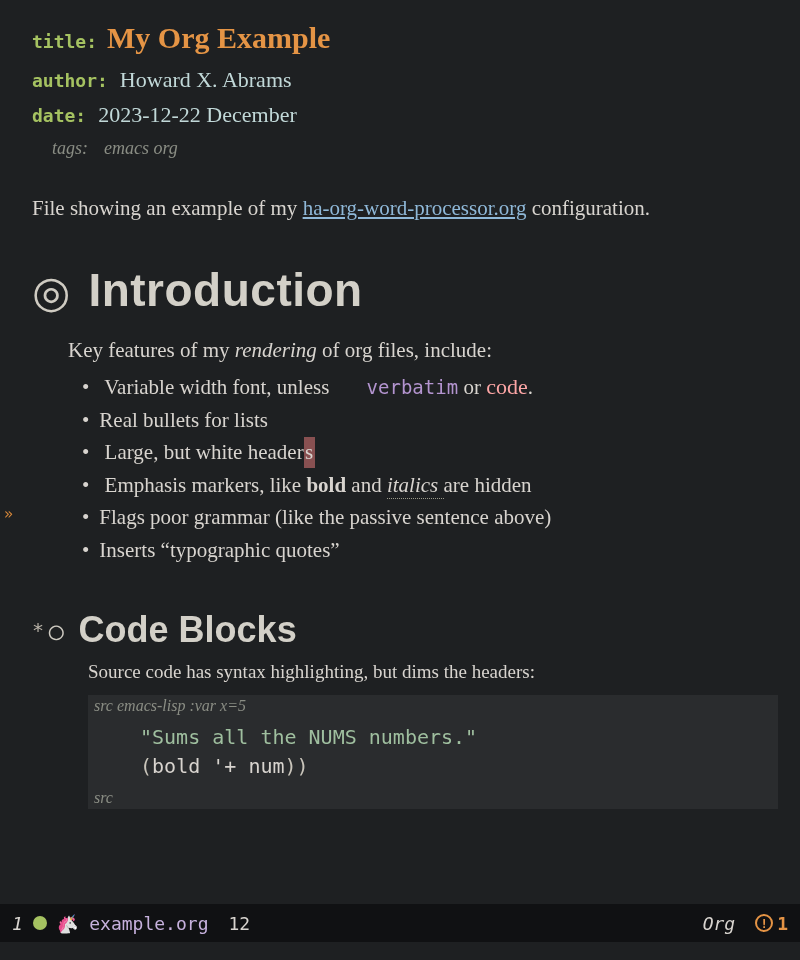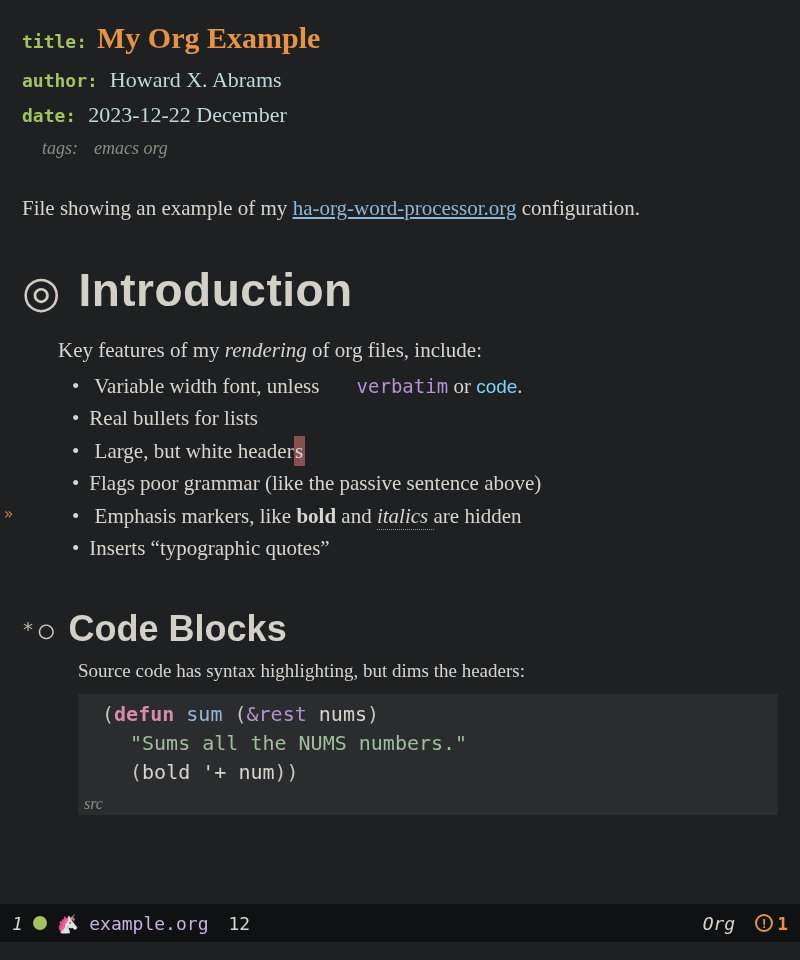--- a/index.html
+++ b/index.html
@@ -8,21 +8,21 @@
     background: #1e2022;
     font-family: Georgia, "Times New Roman", serif;
     color: #d8d4cf;
     overflow: hidden;
   }
   .editor {
     position: relative;
     width: 800px; height: 960px;
   }
   .content {
-    padding: 18px 22px 0 22px;
+    padding: 18px 22px 0 32px;
   }
   .monolabel {
     font-family: "Menlo", "Consolas", monospace;
     font-weight: bold;
     color: #a5c261;
     font-size: 18px;
   }
   .meta-line { margin-bottom: 6px; line-height: 1.35; }
   .meta-val { font-size: 22px; color: #c1d8d8; margin-left: 8px; }
   .title-val {
@@ -101,23 +101,23 @@
   }
   .italic { font-style: italic; }
   .bold { font-weight: bold; }
   .verbatim {
     font-family: Menlo, Consolas, monospace;
     color: #b394cf;
     font-size: 19px;
     margin-left: 32px;
   }
   .codeword {
-    font-family: Liberation Sans, sans-serif;
-    color: #7dd3fc;
-    font-size: 19px;
+    font-family: Liberation Serif, serif;
+    color: #fca5a5;
+    font-size: 22px;
   }
   ul.features {
     list-style: none;
     margin-top: 6px;
     margin-left: 14px;
   }
   ul.features li::before {
     content: "•";
     color: #d8d4cf;
     margin-right: 10px;
@@ -244,40 +244,40 @@
         <span>Key features of my </span><span class="italic">rendering</span><span> of org files, include:</span>
       </p>
       <ul class="features">
         <li>
           <span>Variable width font, unless </span><span class="verbatim">verbatim</span><span> or </span><span class="codeword">code</span><span>.</span>
         </li>
         <li>Real bullets for lists</li>
         <li>
           <span>Large, but white header</span><span class="cursor-box">s</span>
         </li>
-        <li>Flags poor grammar (like the passive sentence above)</li>
         <li id="emphasis-line">
           <span>Emphasis markers, like </span><span class="bold">bold</span><span> and </span><span class="italic dotteduline">italics </span><span>are hidden</span>
         </li>
+        <li>Flags poor grammar (like the passive sentence above)</li>
         <li>Inserts “typographic quotes”</li>
       </ul>
     </div>
 
     <div class="h2-row">
       <span class="star-mark">*</span>
       <span class="h2-bullet">○</span>
       <span class="h2-text">Code Blocks</span>
     </div>
 
     <div class="code-section">
       <p class="code-desc">Source code has syntax highlighting, but dims the headers:</p>
+      <div class="src-header">
+        <span>src </span><span class="italic">emacs-lisp :var x=5</span>
+      </div>
       <div class="code-block">
-        <div>
-          <span class="paren">(</span><span class="kw-defun">defun</span><span> </span><span class="fn-name">sum</span><span class="paren"> (</span><span class="amprest">&amp;rest</span><span> </span><span class="arg">nums</span><span class="paren">)</span>
-        </div>
         <div style="padding-left:28px;">
           <span class="docstring">"Sums all the NUMS numbers."</span>
         </div>
         <div style="padding-left:28px;">
           <span class="paren">(</span><span class="sym">bold</span><span class="sym"> '</span><span class="sym">+</span><span> </span><span class="sym">num</span><span class="paren">))</span>
         </div>
       </div>
       <div class="src-footer">src</div>
     </div>
 

